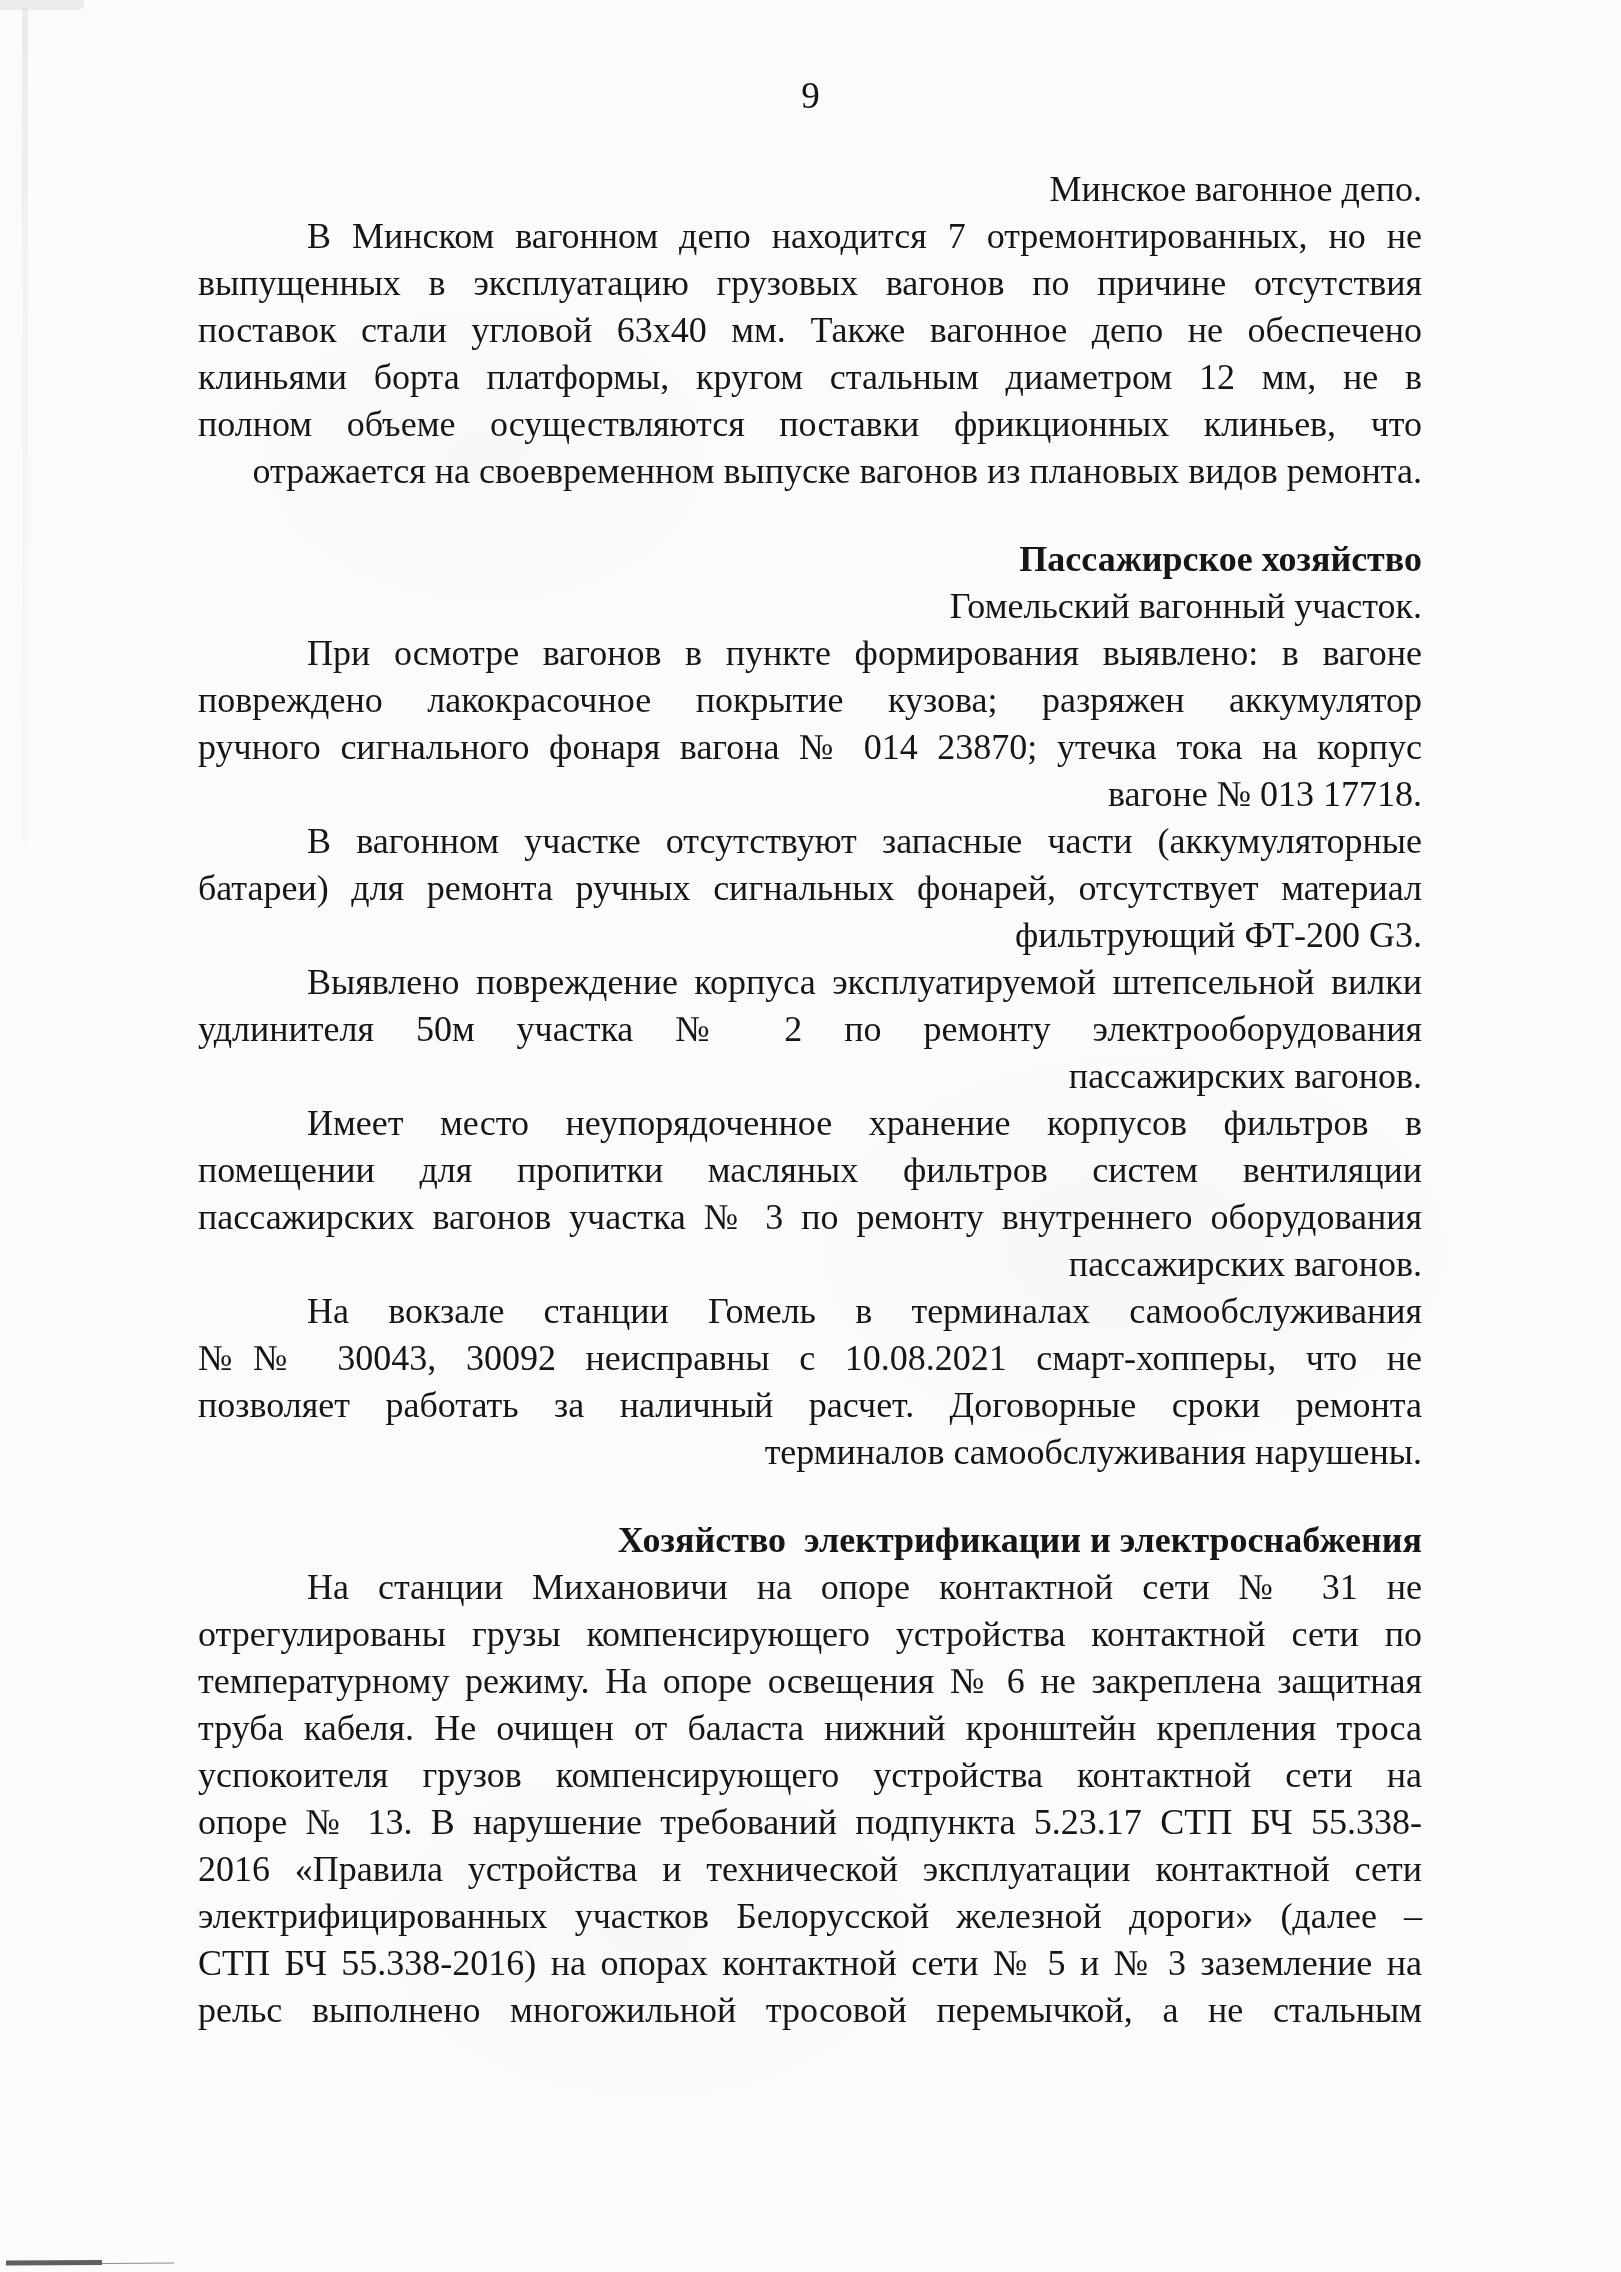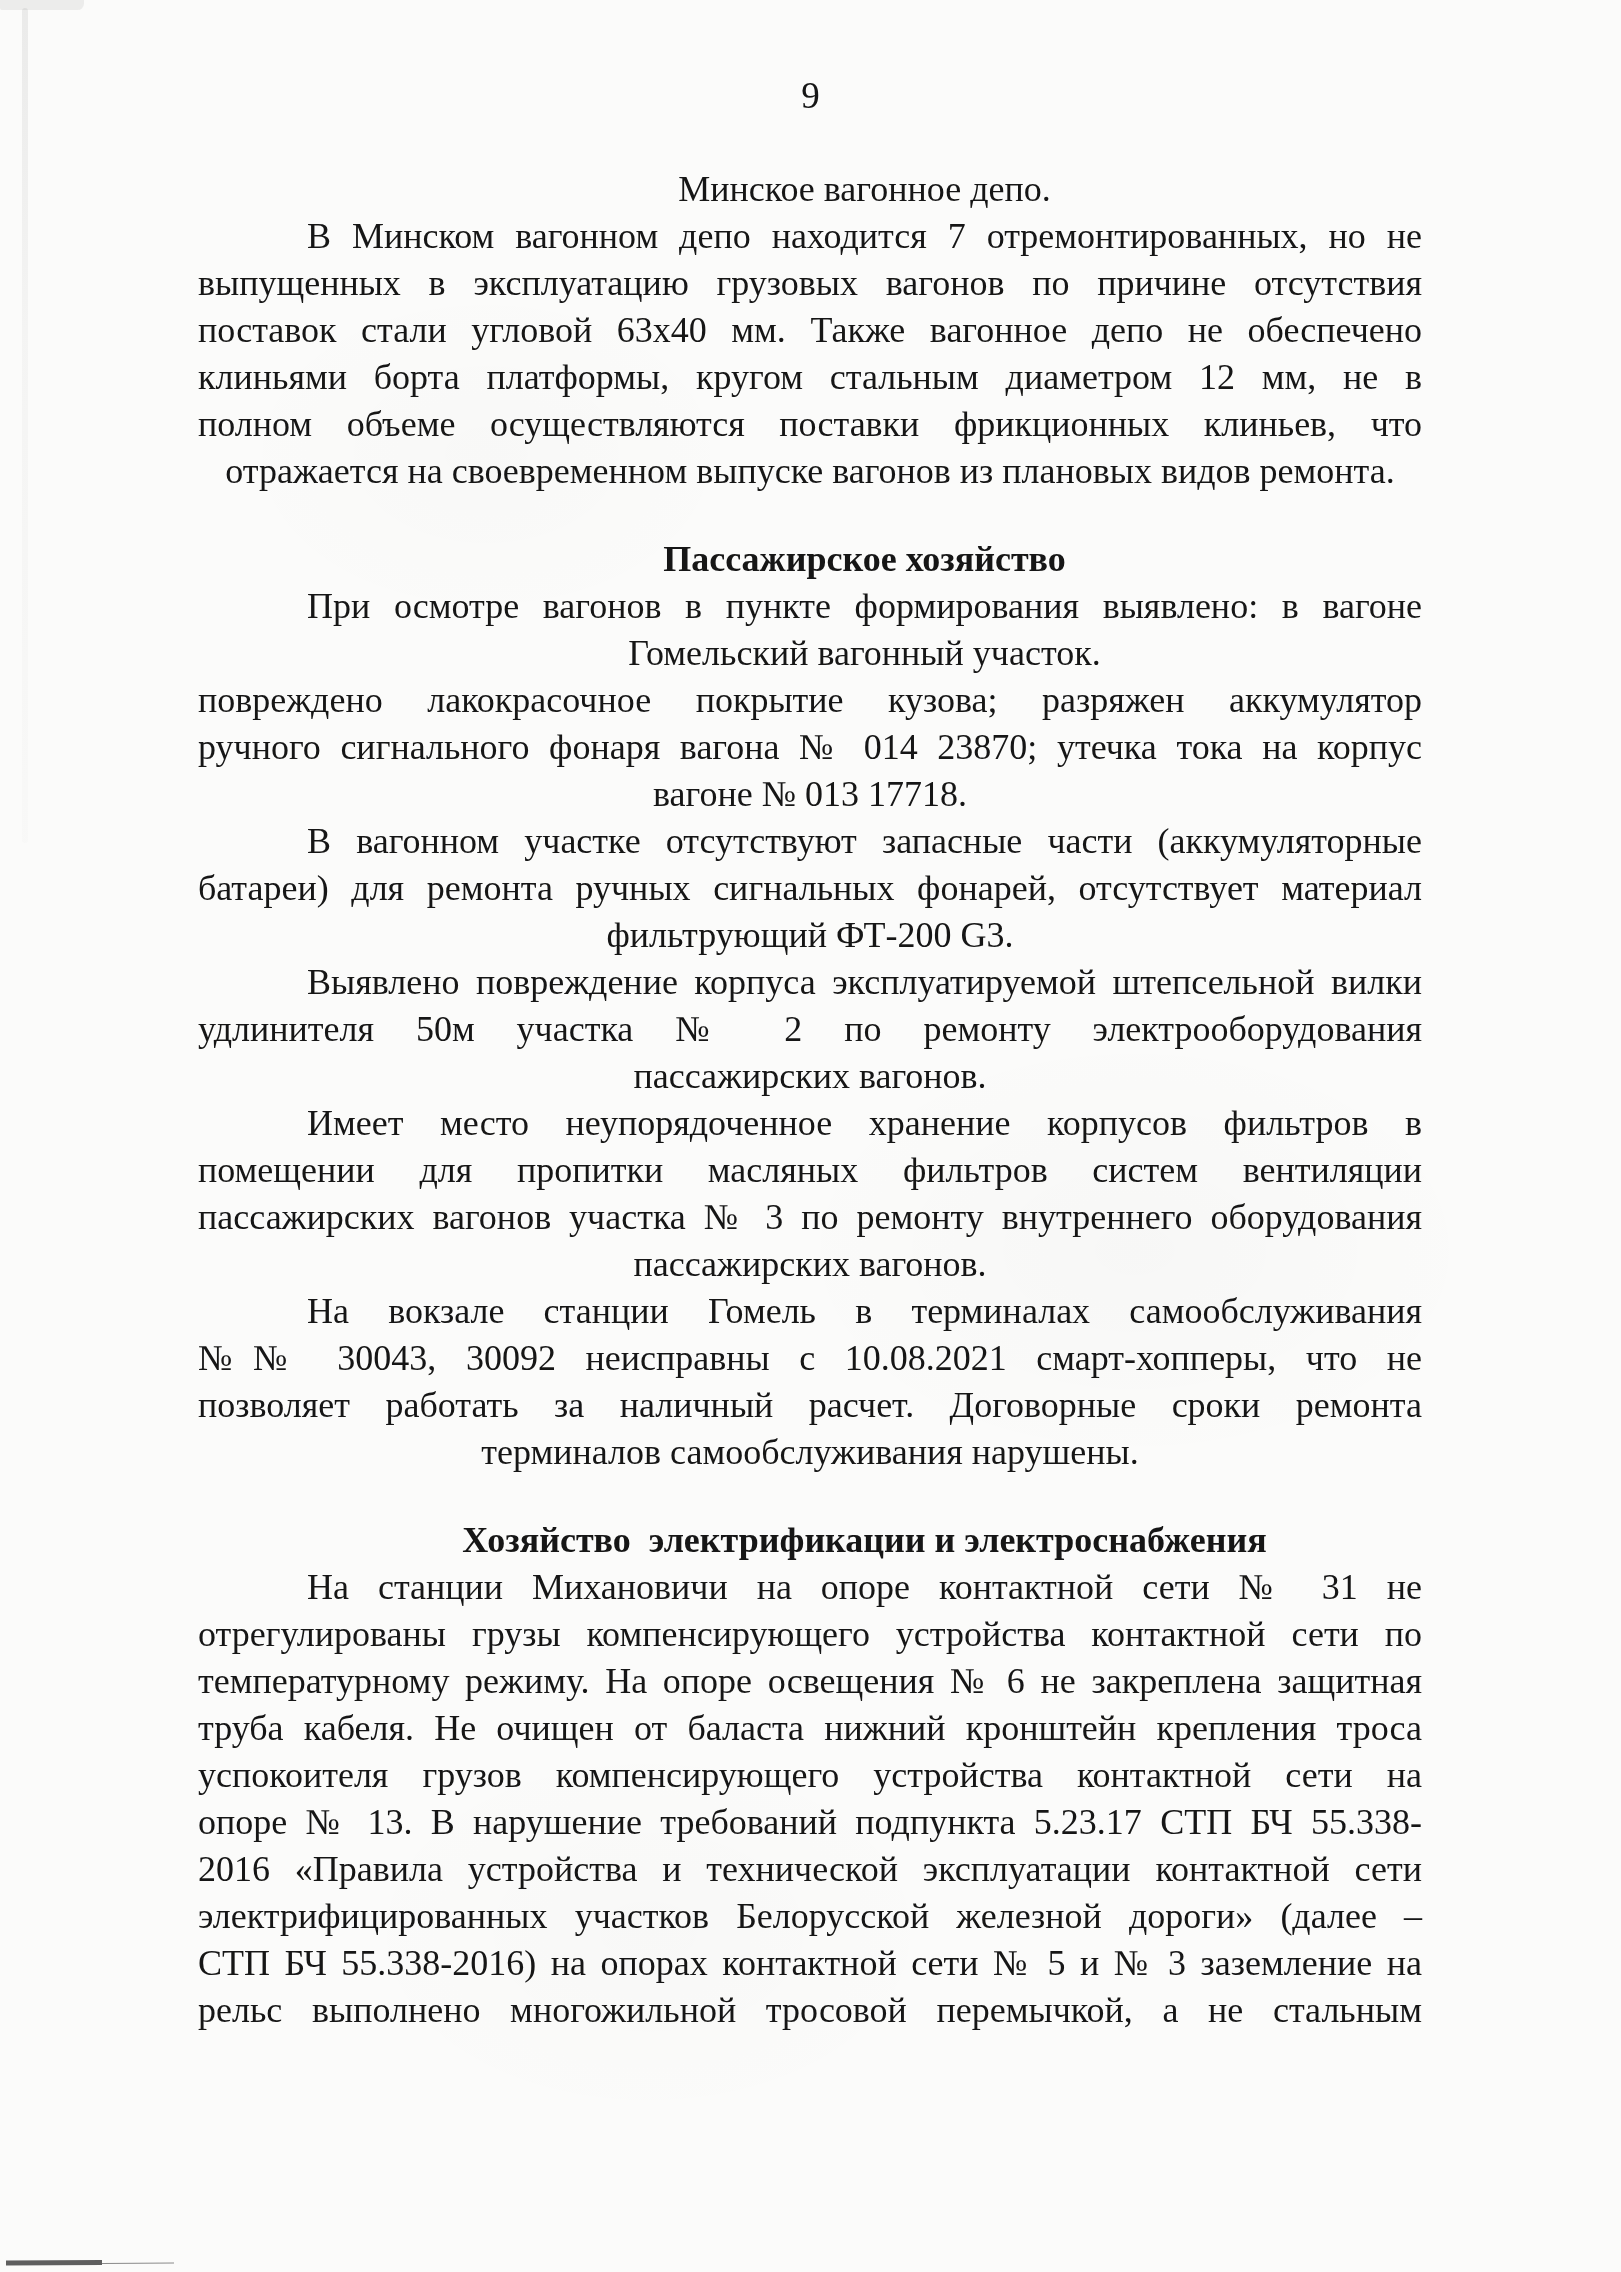--- a/index.html
+++ b/index.html
@@ -35,21 +35,21 @@
     position: absolute;
     left: 198px;
     top: 166px;
     width: 1224px;
   }
   .line {
     height: 47px;
     line-height: 47px;
     font-size: 36px;
     white-space: nowrap;
-    text-align: center;
+    text-align: right;
   }
   .line.j {
     text-align: justify;
     text-align-last: justify;
   }
   .line.indent {
     text-indent: 109px;
   }
   .line.heading {
     font-weight: bold;
@@ -105,22 +105,22 @@
 
   <div class="docbody">
       <div class="line indent">Минское вагонное депо.</div>
       <div class="line indent j">В Минском вагонном депо находится 7 отремонтированных, но не</div>
       <div class="line j">выпущенных в эксплуатацию грузовых вагонов по причине отсутствия</div>
       <div class="line j">поставок стали угловой 63х40 мм. Также вагонное депо не обеспечено</div>
       <div class="line j">клиньями борта платформы, кругом стальным диаметром 12 мм, не в</div>
       <div class="line j">полном объеме осуществляются поставки фрикционных клиньев, что</div>
       <div class="line">отражается на своевременном выпуске вагонов из плановых видов ремонта.</div>
       <div class="line heading indent">Пассажирское хозяйство</div>
+      <div class="line indent">Гомельский вагонный участок.</div>
       <div class="line indent j">При осмотре вагонов в пункте формирования выявлено: в вагоне</div>
-      <div class="line indent">Гомельский вагонный участок.</div>
       <div class="line j">повреждено лакокрасочное покрытие кузова; разряжен аккумулятор</div>
       <div class="line j">ручного сигнального фонаря вагона № 014 23870; утечка тока на корпус</div>
       <div class="line">вагоне № 013 17718.</div>
       <div class="line indent j">В вагонном участке отсутствуют запасные части (аккумуляторные</div>
       <div class="line j">батареи) для ремонта ручных сигнальных фонарей, отсутствует материал</div>
       <div class="line">фильтрующий ФТ-200 G3.</div>
       <div class="line indent j">Выявлено повреждение корпуса эксплуатируемой штепсельной вилки</div>
       <div class="line j">удлинителя 50м участка № 2 по ремонту электрооборудования</div>
       <div class="line">пассажирских вагонов.</div>
       <div class="line indent j">Имеет место неупорядоченное хранение корпусов фильтров в</div>

